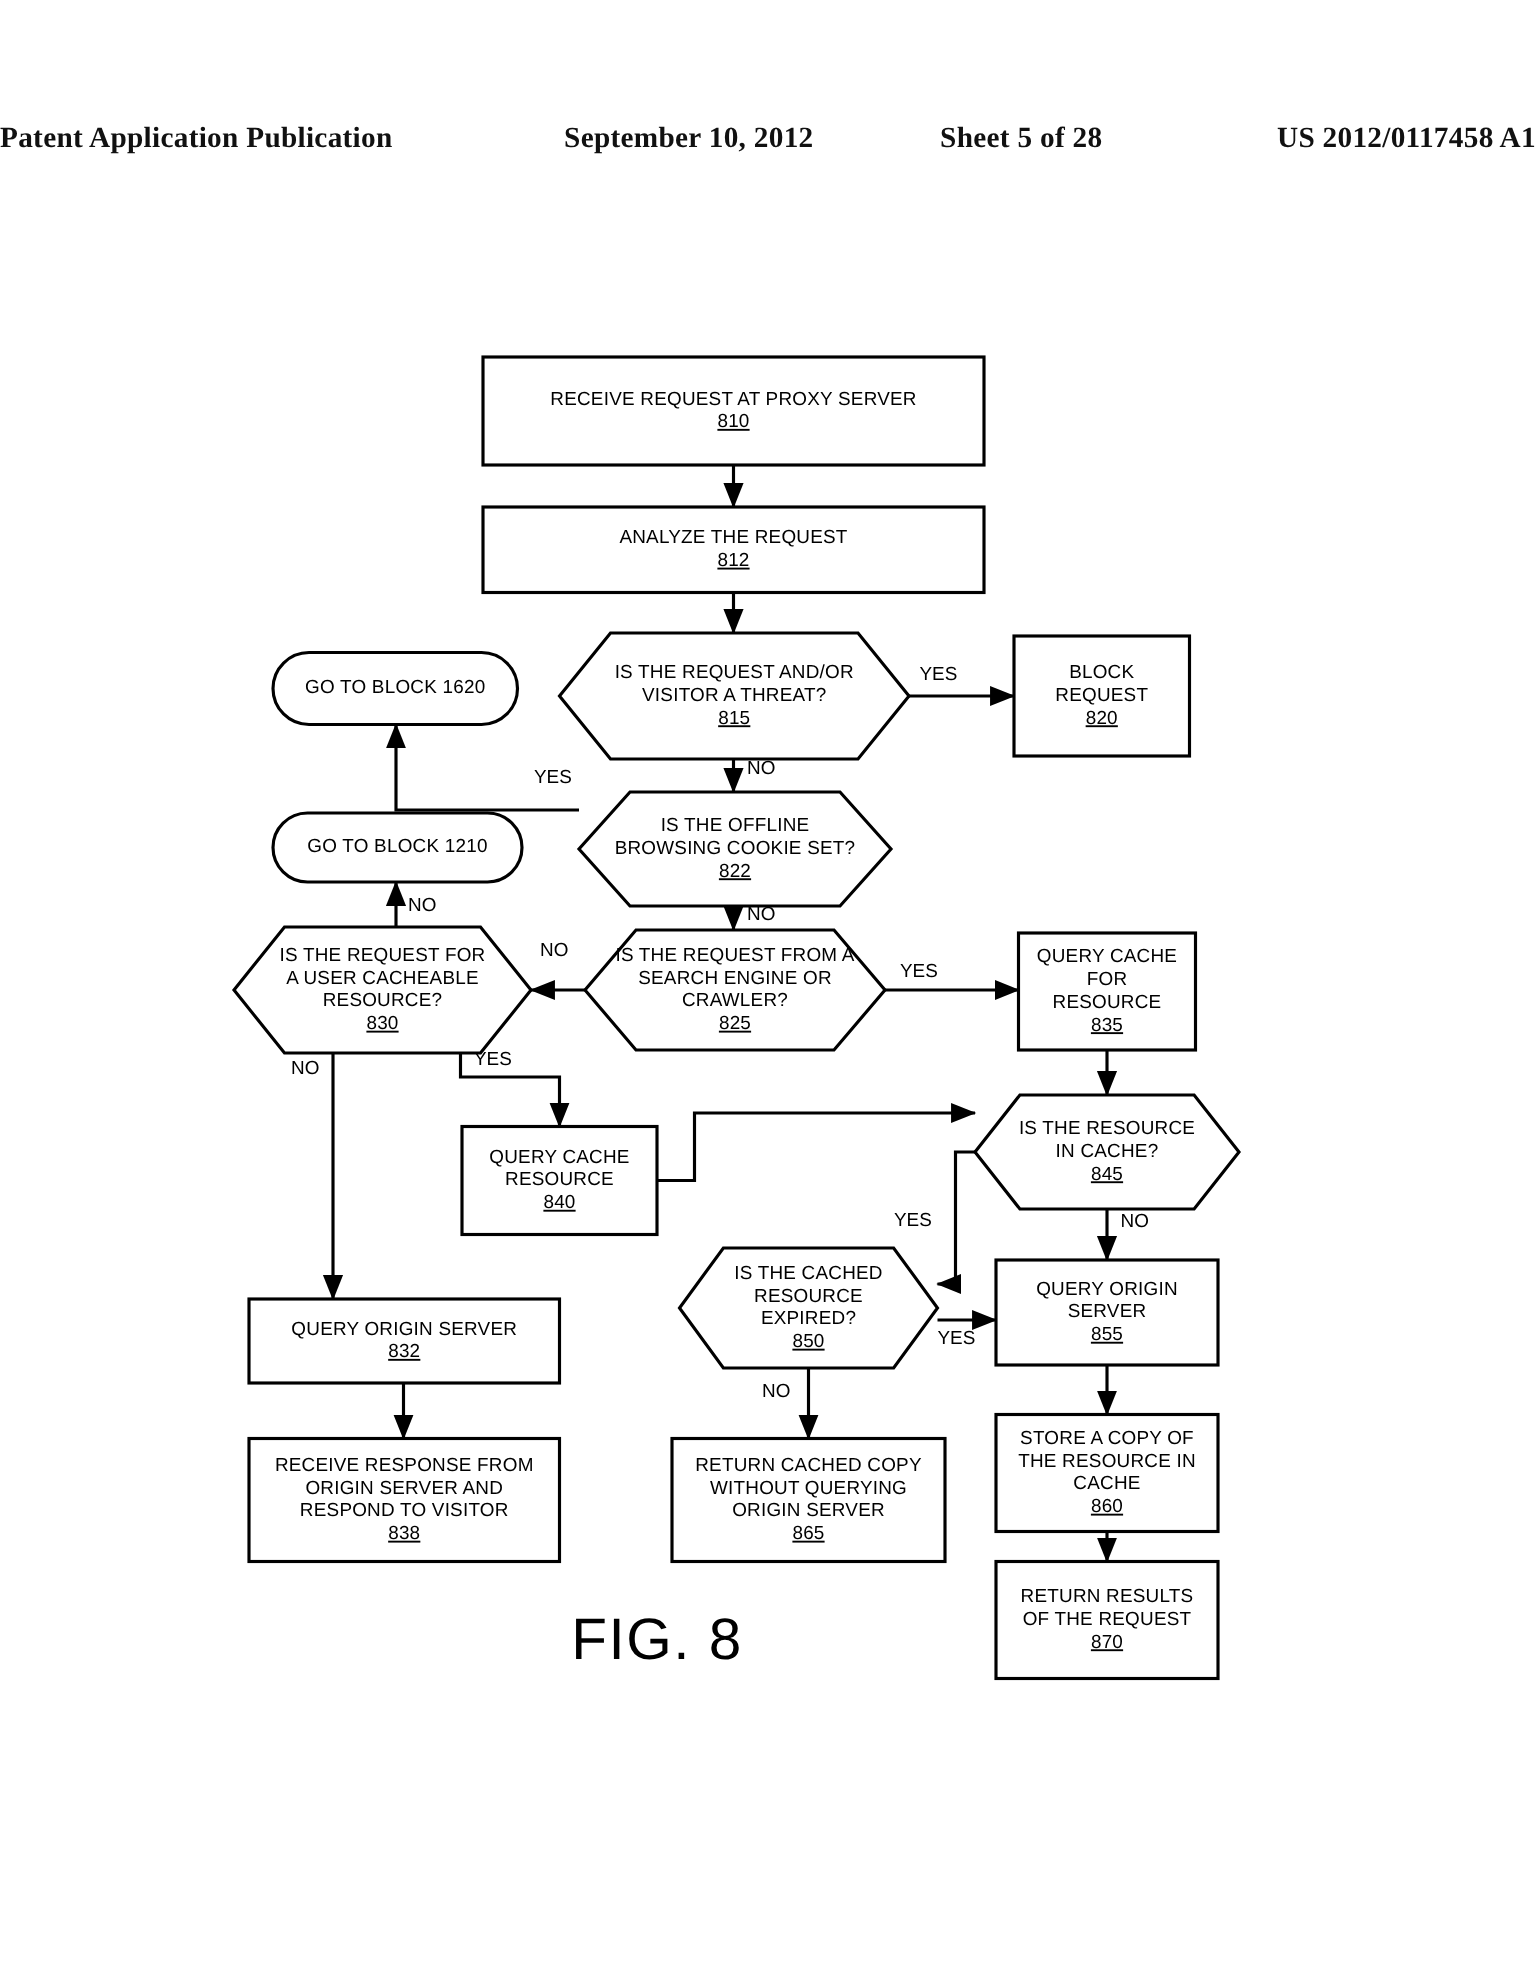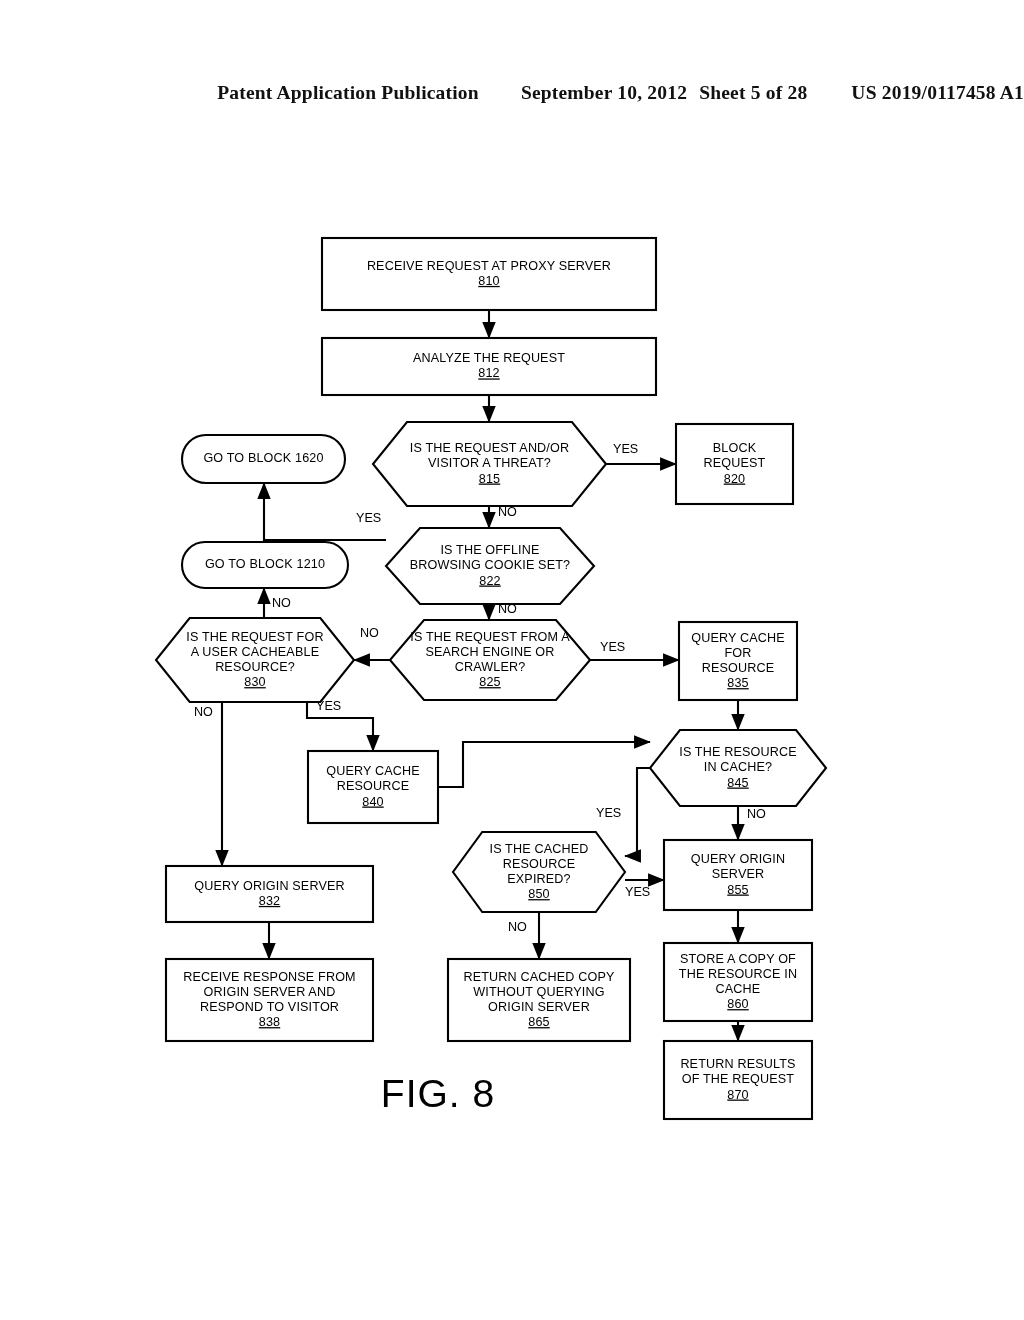--- a/index.html
+++ b/index.html
@@ -5,21 +5,21 @@
   html,body{margin:0;padding:0;background:#ffffff;}
   body{width:1024px;height:1320px;font-family:"Liberation Sans",sans-serif;color:#000;}
   #page{position:relative;width:1024px;height:1320px;overflow:hidden;background:#fff;}
 
   
   #hdr{
     position:absolute;left:0;top:82px;width:1024px;
     font-family:"Liberation Serif",serif;
     font-weight:bold;font-size:19.5px;letter-spacing:.2px;
     color:#111;
-    display:flex;justify-content:flex-end;align-items:baseline;
+    display:flex;justify-content:space-between;align-items:baseline;
     white-space:pre;
   }
   #hdr .h-pub{}
   #hdr .gap1{display:inline-block;width:42px;}
   #hdr .h-date{}
   #hdr .gap2{display:inline-block;width:12px;}
   #hdr .h-sheet{}
   #hdr .gap3{display:inline-block;width:44px;}
   #hdr .h-num{}
 
@@ -56,21 +56,21 @@
     font-family:"Liberation Sans",sans-serif;
     font-size:39px;letter-spacing:1px;color:#000;
   }
 </style>
 </head>
 <body>
 
 <div id="page">
 
   <div id="hdr">
-    <span class="h-pub">Patent Application Publication</span><span class="gap1"></span><span class="h-date">September 10, 2012</span><span class="gap2"></span><span class="h-sheet">Sheet 5 of 28</span><span class="gap3"></span><span class="h-num">US 2019/0117458 A1</span>
+    <span class="h-pub">Patent Application Publication</span><span class="gap1"></span><span class="h-date">September 10, 2012</span><span class="gap2"></span><span class="h-sheet">Sheet 5 of 28</span><span class="gap3"></span><span class="h-num">US 2012/0117458 A1</span>
   </div>
 
   <svg id="fig" viewBox="0 0 1024 1320">
     <defs>
       <marker id="ar" markerWidth="9" markerHeight="9" refX="7.6" refY="3.6" orient="auto" markerUnits="strokeWidth">
         <path d="M0,0.4 L8,3.6 L0,6.8 z" fill="#000"></path>
       </marker>
     </defs>
     <g id="edges">
         <path d="M489,310 L489,338" class="conn" marker-end="url(#ar)"></path>

